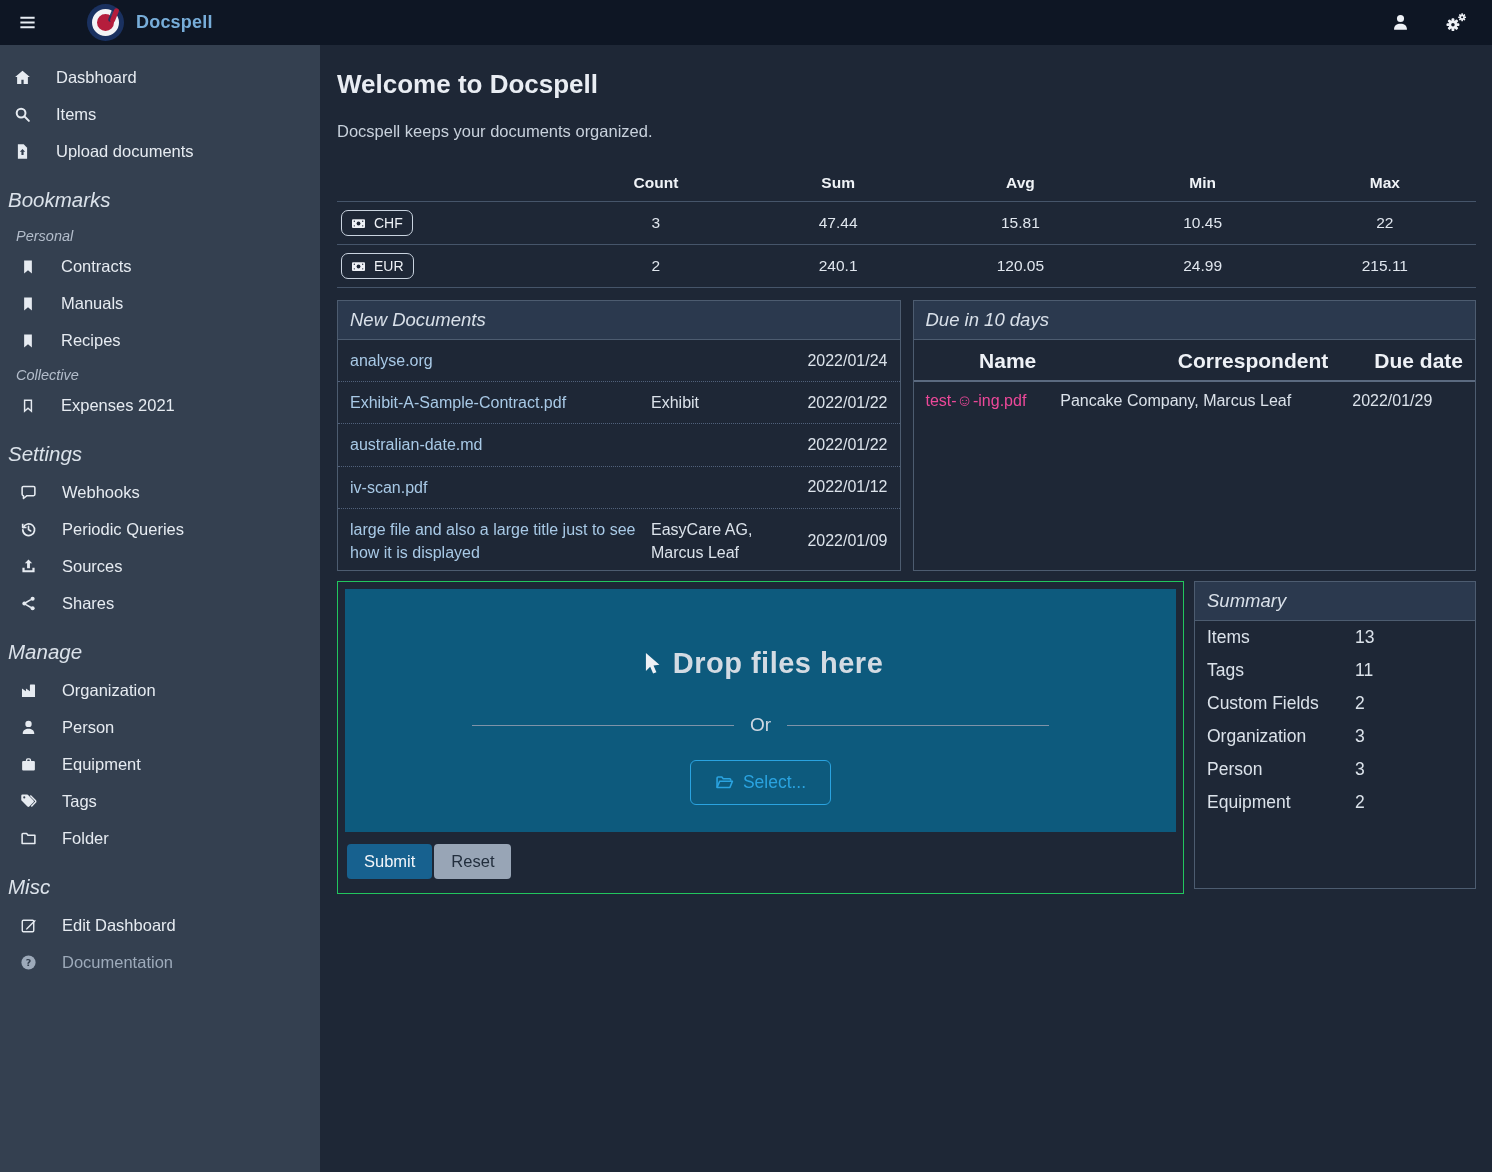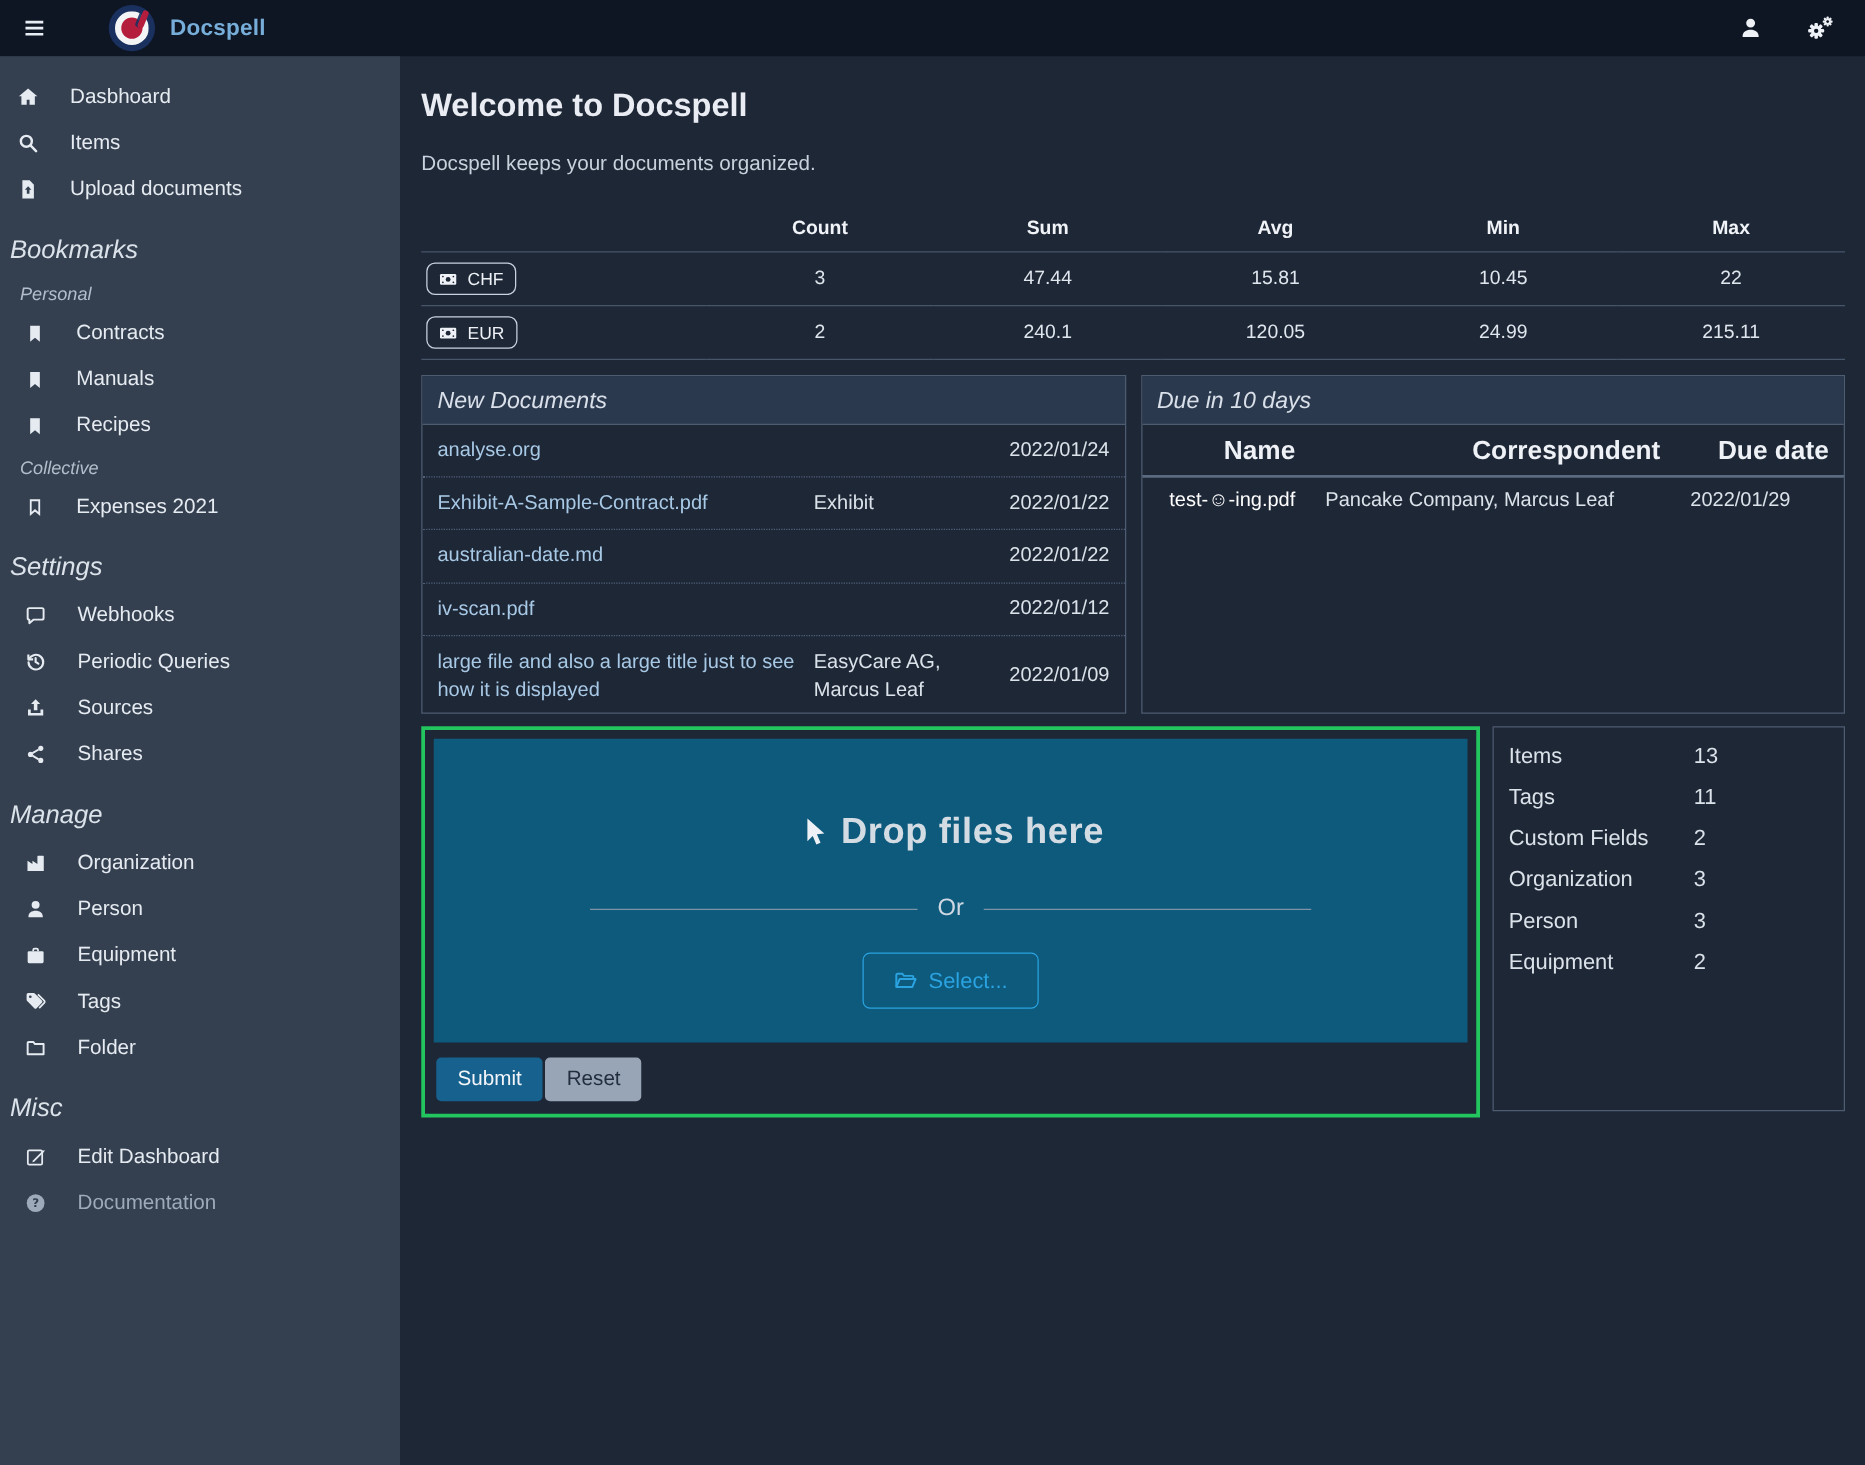--- a/index.html
+++ b/index.html
@@ -59,25 +59,25 @@
   .panel.nd{flex:1 1 0;height:271px;box-sizing:border-box;}
   .panel.due{flex:1 1 0;height:271px;box-sizing:border-box;}
   .nd-row{display:flex;align-items:center;padding:9px 12px;border-bottom:1px dotted #51617b;font-size:16px;}
   .nd-row:last-child{border-bottom:none;}
   .nd-name{flex:0 0 56%;color:#a8c9e6;cursor:pointer;line-height:1.45;padding-right:8px;box-sizing:border-box;}
   .nd-mid{flex:0 0 26%;color:#dbe2ea;line-height:1.45;}
   .nd-date{flex:1 1 auto;text-align:right;color:#dbe2ea;}
   .due-table{width:100%;border-collapse:collapse;}
   .due-table th{font-size:21px;font-weight:bold;text-align:right;color:#eef1f6;padding:9px 12px 7px 12px;border-bottom:2px solid #5b6a80;}
   .due-table td{font-size:16px;padding:10px 12px;color:#dbe2ea;}
-  .due-table .link{color:#ffffff;cursor:pointer;text-align:right;}
+  .due-table .link{color:#ec4899;cursor:pointer;}
   .col-name{width:24%;}.col-corr{width:52%;}.col-date{width:24%;}
   
   .bottom-row{display:flex;gap:10px;margin-top:10px;align-items:flex-start;}
-  .upload-panel{flex:1 1 auto;border:3px solid #22c55e;padding:7px 7px 9px 7px;box-sizing:border-box;height:313px;}
+  .upload-panel{flex:1 1 auto;border:1px solid #22c55e;padding:7px 7px 9px 7px;box-sizing:border-box;height:313px;}
   .dropzone{background:#0d5a7d;height:243px;display:flex;flex-direction:column;align-items:center;cursor:pointer;}
   .drop-title{display:flex;align-items:center;gap:10px;margin-top:58px;font-size:29px;font-weight:bold;color:#d3dbe3;letter-spacing:.5px;}
   .or-row{display:flex;align-items:center;gap:16px;margin-top:34px;width:88%;justify-content:center;}
   .or-line{height:1px;background:#7e93a8;flex:1 1 aupx;max-width:262px;width:262px;}
   .or-label{color:#cfd8e2;font-size:19px;}
   .select-btn{margin-top:24px;background:transparent;border:1px solid #2aa3e0;border-radius:6px;color:#2aa3e0;font-size:17.5px;padding:11px 24px;display:flex;align-items:center;gap:9px;cursor:pointer;font-family:inherit;}
   .btn-row{display:flex;gap:2px;margin-top:12px;padding-left:2px;}
   .btn{border:none;border-radius:4px;font-size:16.5px;padding:8px 17px;cursor:pointer;font-family:inherit;}
   .btn.submit{background:#17618f;color:#f2f5f9;}
   .btn.reset{background:#98a5b6;color:#222e3d;}
@@ -466,20 +466,21 @@
             <span>Select...</span>
           </button>
         </div>
         <div class="btn-row">
           <button class="btn submit">Submit</button>
           <button class="btn reset">Reset</button>
         </div>
       </section>
 
       <section class="panel summary">
+        <div class="panel-head">Summary</div>
         <div class="sum-row">
           <span class="sum-label">Items</span>
           <span class="sum-val">13</span>
         </div>
         <div class="sum-row">
           <span class="sum-label">Tags</span>
           <span class="sum-val">11</span>
         </div>
         <div class="sum-row">
           <span class="sum-label">Custom Fields</span>

